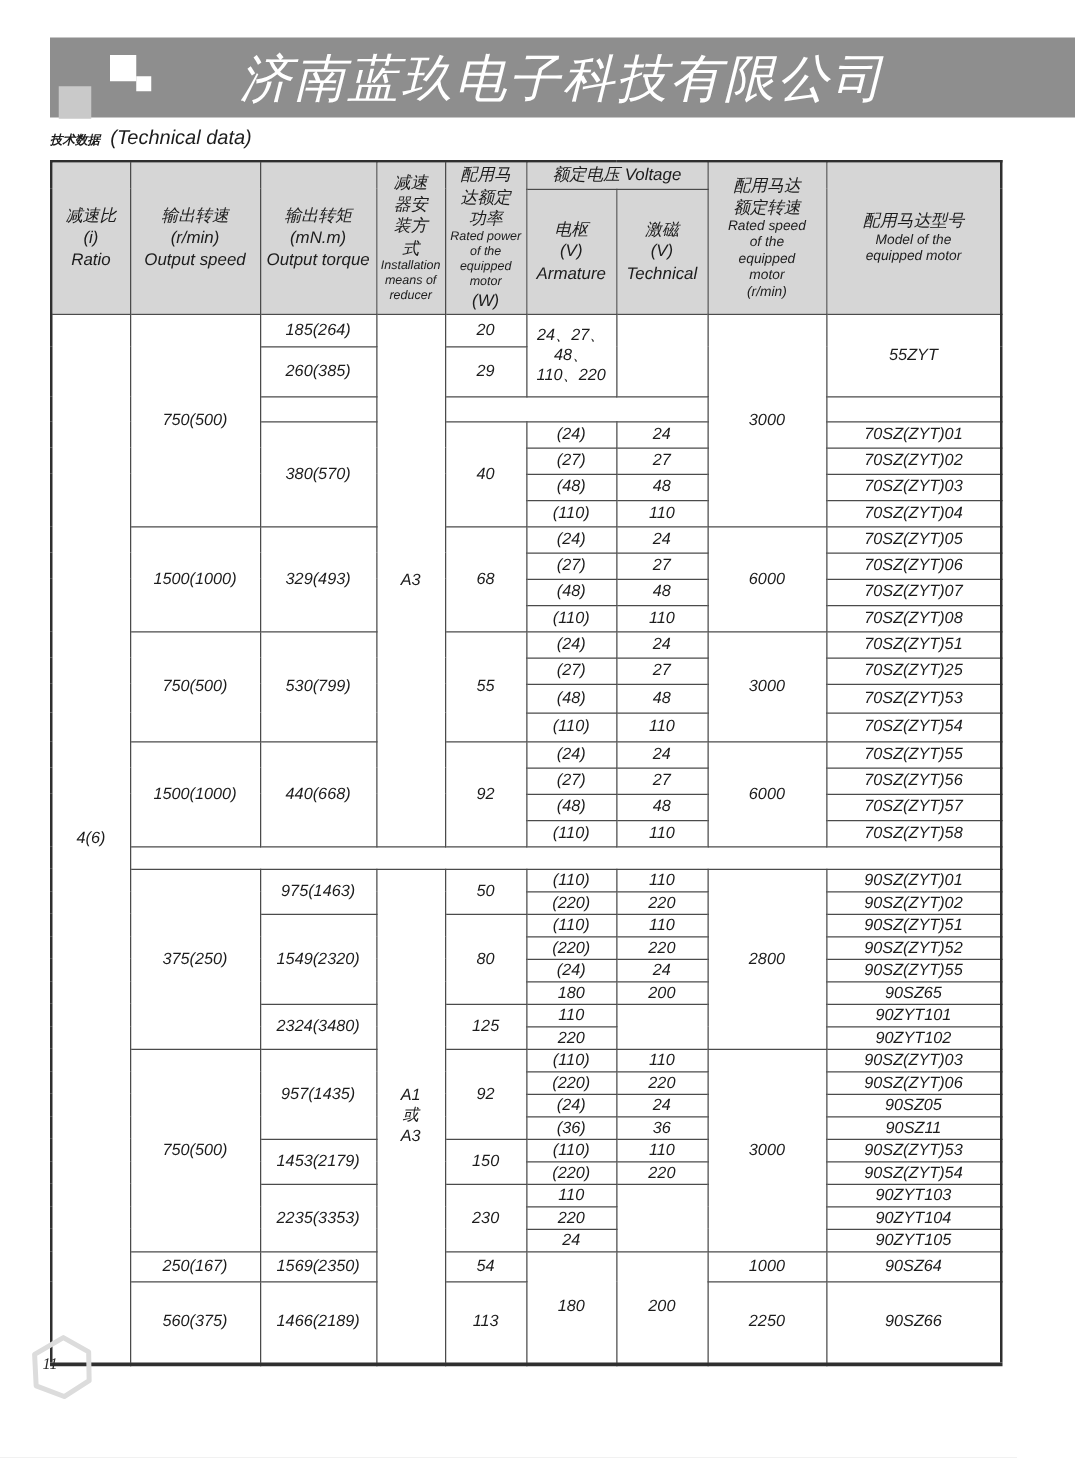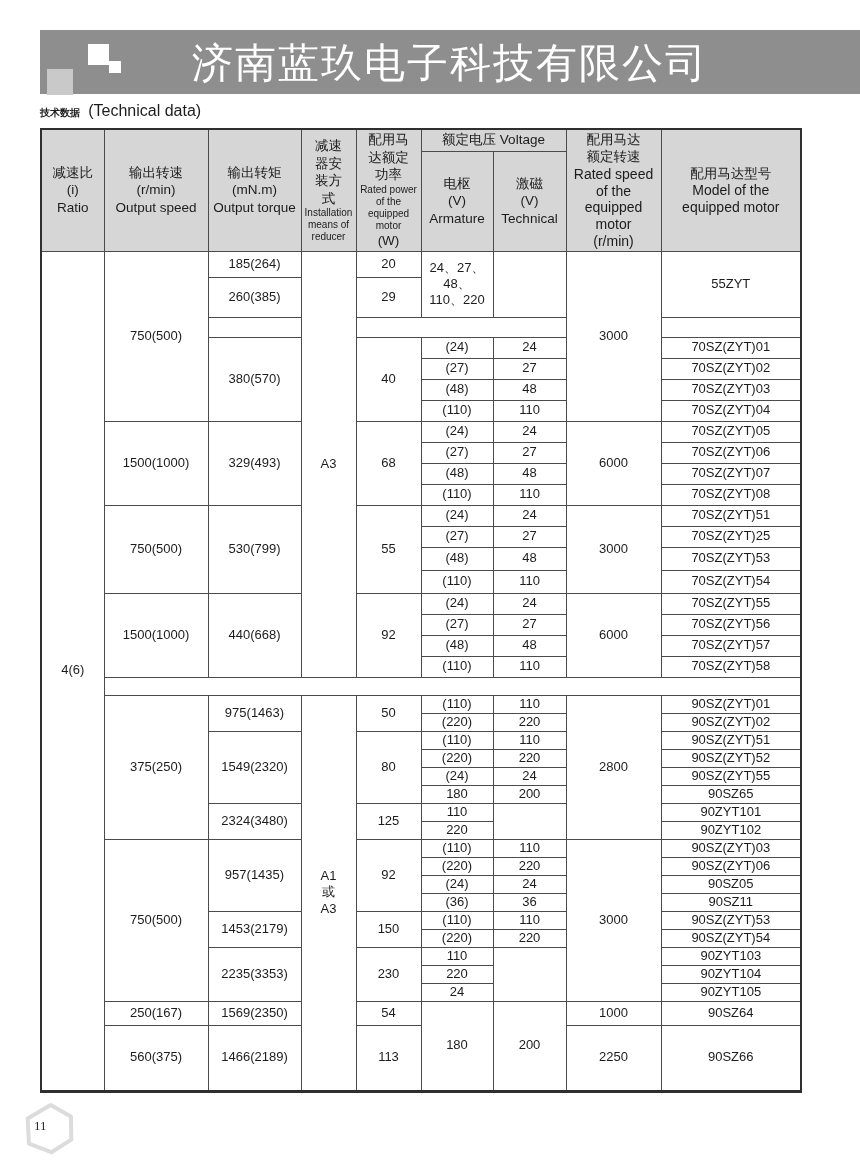--- a/index.html
+++ b/index.html
@@ -1,17 +1,17 @@
 <!DOCTYPE html>
 <html><head>
 <meta charset="utf-8">
 <style>
   html,body{margin:0;padding:0;background:#e8e8e8;}
   .page{position:relative;width:860px;height:1166px;background:#ffffff;overflow:hidden;
-        font-family:"Liberation Sans", sans-serif;color:#1c1c1c;}
+        font-family:"Liberation Sans", sans-serif;color:#1c1c1c;font-style:italic;}
   
   .banner{position:absolute;left:40px;top:30px;width:820px;height:64px;background:#8e8e8e;}
   .banner-title{position:absolute;left:0;top:0;width:100%;height:64px;line-height:66px;
         text-align:center;color:#ffffff;font-size:41px;letter-spacing:2px;font-weight:500;}
   .sq{position:absolute;}
   .sq1{left:88px;top:44px;width:21px;height:21px;background:#ffffff;}
   .sq2{left:109px;top:61px;width:12px;height:12px;background:#ffffff;}
   .sq3{left:47px;top:69px;width:26px;height:26px;background:#c9c9c9;}
   
   .section-head{position:absolute;left:40px;top:102px;font-size:15px;}
@@ -20,24 +20,24 @@
   
   table.tech{position:absolute;left:40px;top:128px;width:760px;border-collapse:collapse;
         table-layout:fixed;border:2px solid #2f2f2f;border-bottom-width:3px;}
   table.tech th, table.tech td{border:1px solid #4b4b4b;text-align:center;vertical-align:middle;
         padding:0;white-space:pre-line;font-size:13px;line-height:1.25;overflow:hidden;}
   table.tech thead th{background:#d6d6d6;font-weight:400;}
   td.c-model{font-size:12.5px;}
   td.c-armature, td.c-excitation{font-size:13px;}
   .hp{margin:0 auto;}
   .hp.zh{font-size:13.5px;line-height:1.3;}
-  .hp.en{font-size:14px;line-height:1.2;}
+  .hp.en{font-size:11px;line-height:1.2;}
   .hp.tiny{font-size:10px;line-height:1.2;}
   
-  .hex-wrap{position:absolute;left:20px;top:1100px;width:58px;height:58px;}
+  .hex-wrap{position:absolute;left:20px;top:1065px;width:58px;height:58px;}
   .hex-wrap svg{position:absolute;left:0;top:0;}
   .page-num{position:absolute;left:14px;top:18px;font-family:"Liberation Serif", serif;
         font-size:13px;color:#2b2b2b;}
 </style>
 </head>
 <body>
 
 <div class="page">
 
   <div class="banner">

